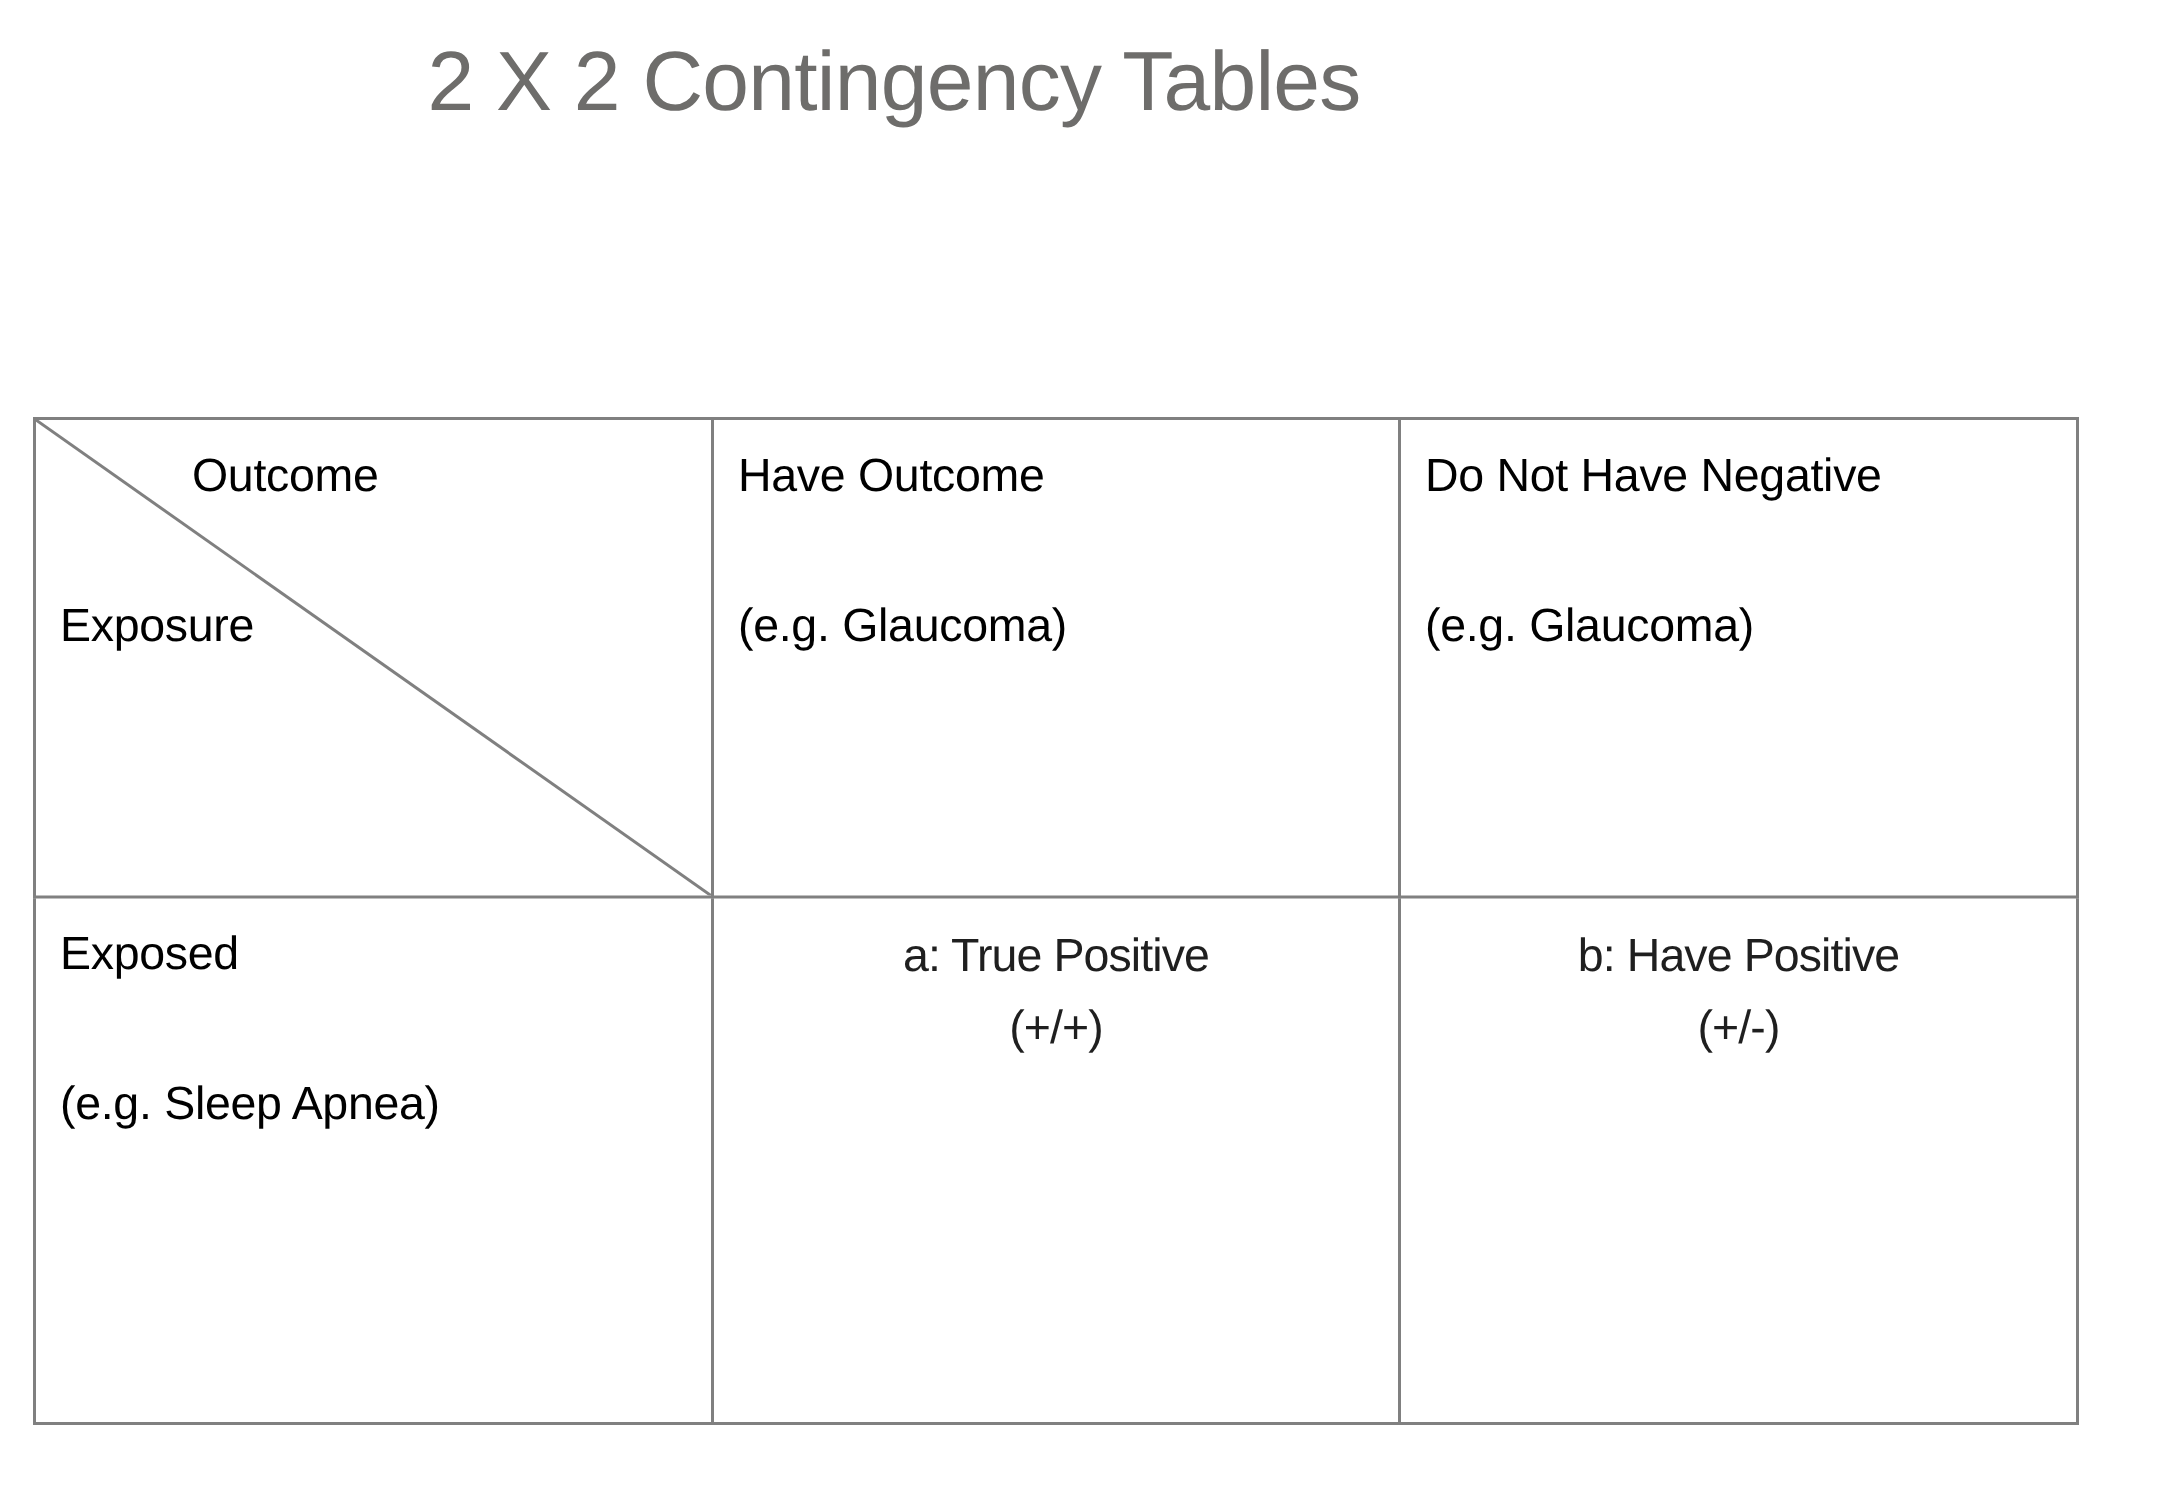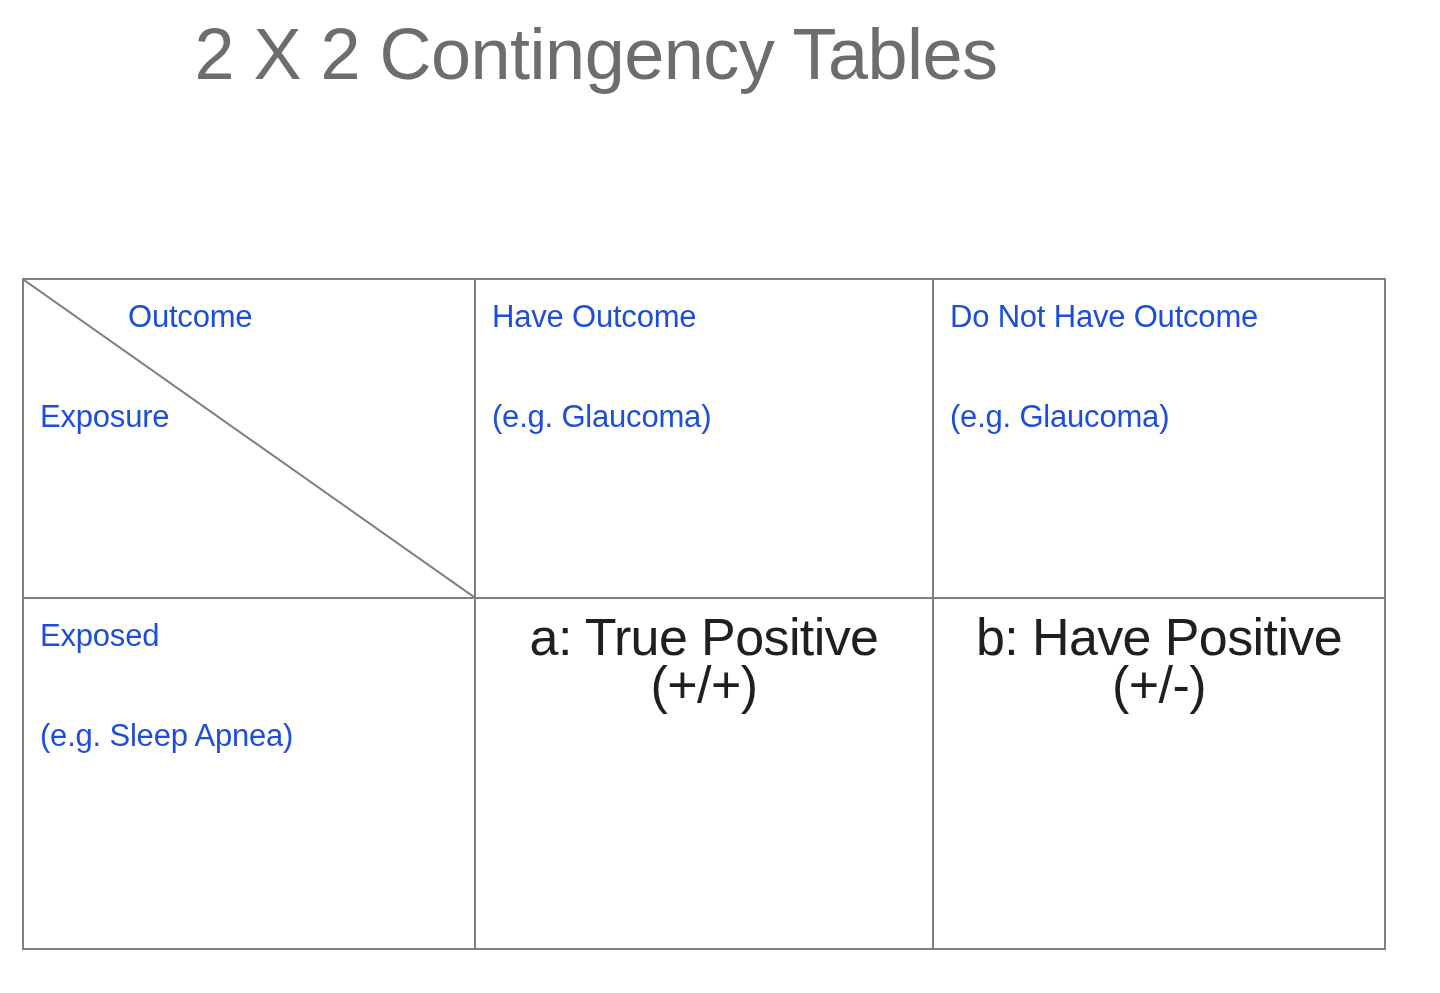--- a/index.html
+++ b/index.html
@@ -17,21 +17,21 @@
   }
 
   
   #slide-title {
     position: absolute;
     left: 0;
     top: 6px;
     width: 1192px;
     text-align: center;
     font-family: "Liberation Sans", sans-serif;
-    font-size: 72px;
+    font-size: 56px;
     line-height: 96px;
     font-weight: 400;
     color: #6e6d6b;
     letter-spacing: -0.5px;
     white-space: nowrap;
   }
 
   
   #contingency-table {
     position: absolute;
@@ -55,21 +55,21 @@
 
   .row-head { height: 240px; }
   .row-body { height: 264px; }
 
   
   .hdr-text {
     font-family: "Liberation Sans", sans-serif;
     font-size: 31px;
     line-height: 38px;
     font-weight: 400;
-    color: #1d4ed8;
+    color: #000000;
     letter-spacing: -0.2px;
     white-space: nowrap;
   }
   .hdr-line-1 {
     position: absolute;
     left: 16px;
     top: 18px;
   }
   .hdr-line-2 {
     position: absolute;
@@ -99,21 +99,21 @@
   }
 
   
   .cell-body {
     position: absolute;
     left: 0;
     right: 0;
     top: 14px;
     text-align: center;
     font-family: "Liberation Sans", sans-serif;
-    font-size: 52px;
+    font-size: 31px;
     line-height: 48px;
     font-weight: 400;
     color: #1f1f1f;
     letter-spacing: -0.6px;
   }
   .cell-body .cell-sub {
     display: block;
   }
 </style>
 </head>
@@ -132,21 +132,21 @@
         <span class="hdr-text corner-outcome">Outcome</span>
         <span class="hdr-text corner-exposure">Exposure</span>
       </td>
 
       <td class="col-have">
         <span class="hdr-text hdr-line-1">Have Outcome</span>
         <span class="hdr-text hdr-line-2">(e.g. Glaucoma)</span>
       </td>
 
       <td class="col-nothave">
-        <span class="hdr-text hdr-line-1">Do Not Have Outcome</span>
+        <span class="hdr-text hdr-line-1">Do Not Have Negative</span>
         <span class="hdr-text hdr-line-2">(e.g. Glaucoma)</span>
       </td>
     </tr>
 
     <tr class="row-body">
 
       <td class="col-stub">
         <span class="hdr-text hdr-line-1">Exposed</span>
         <span class="hdr-text hdr-line-2">(e.g. Sleep Apnea)</span>
       </td>

